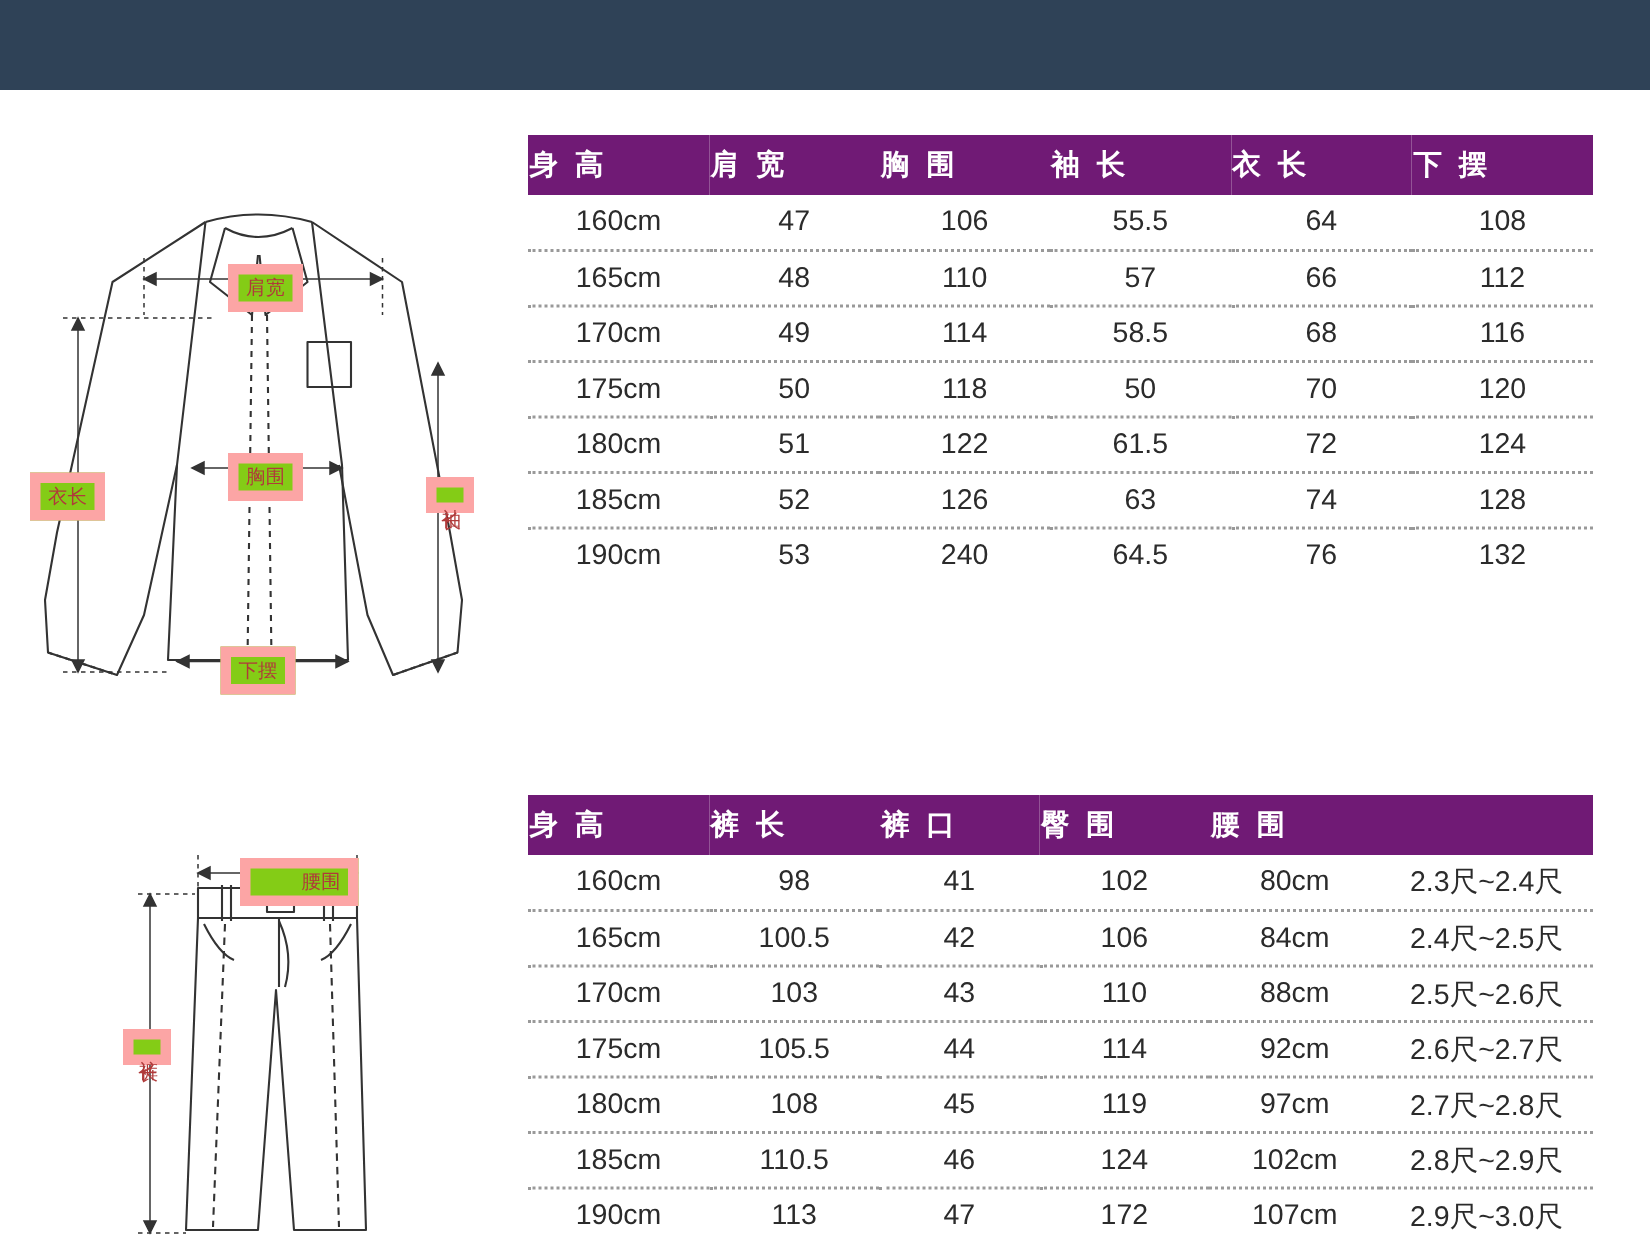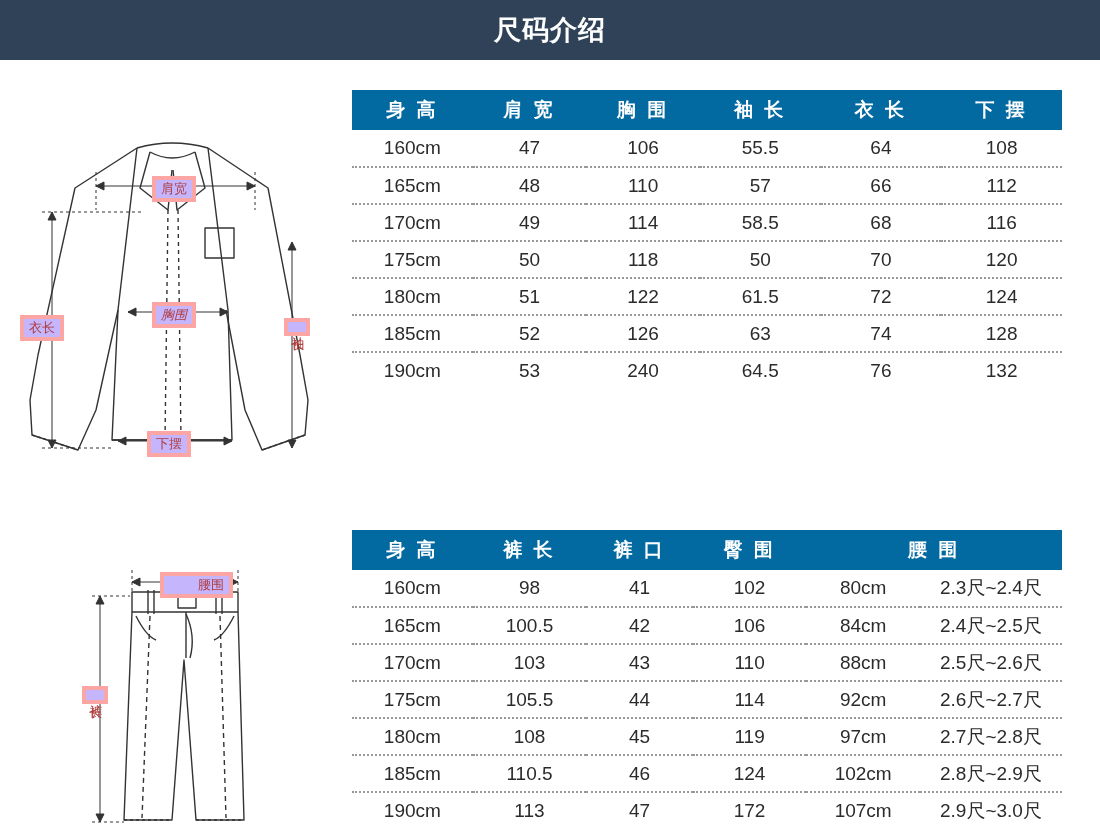--- a/index.html
+++ b/index.html
@@ -56,64 +56,63 @@
   }
   .table-wrap.lower { top: 40px; }
 
   
   table {
     width: 100%;
     border-collapse: collapse;
     table-layout: fixed;
   }
   thead th {
-    background: #0369a1;
+    background: #701a75;
     color: #ffffff;
     font-size: 19px;
     font-weight: bold;
     letter-spacing: 3px;
     height: 40px;
-    text-align: center;
+    text-align: left;
     border: none;
   }
   tbody td {
     height: 37px;
     text-align: center;
     font-size: 19px;
     color: #2b2b2b;
     border-bottom: 2px dotted #999;
   }
   tbody tr:last-child td { border-bottom: none; }
 
   
   .lbl {
     position: absolute;
-    border: 4px solid #fca5a5;
+    border: 7px solid #fca5a5;
     color: #b03a3a;
-    background: #c4b5fd;
+    background: #84cc16;
     font-size: 13px;
     padding: 1px 5px;
     white-space: nowrap;
     line-height: 1.25;
   }
   .lbl.vert {
     writing-mode: vertical-rl;
     text-orientation: upright;
     padding: 4px 1px;
     letter-spacing: 1px;
   }
   svg { display: block; }
 </style>
 </head>
 <body>
 
 <div id="page">
 
   <div class="header">
-    <span class="cn">尺码介绍</span>
   </div>
 
   <div class="body-area">
 
     <div class="block block-top">
 
       <div class="figure">
         <svg width="345" height="430" viewBox="0 0 345 430">
           <g fill="none" stroke="#333" stroke-width="1.4" stroke-linejoin="round">
 
@@ -162,21 +161,21 @@
             <path d="M42 152 L142 152" stroke-dasharray="3 3"></path>
             <path d="M42 388 L112 388" stroke-dasharray="3 3"></path>
 
             <path d="M292 182 L292 388"></path>
             <path d="M292 182 l-4 8 l8 0 z"></path>
             <path d="M292 388 l-4 -8 l8 0 z"></path>
           </g>
         </svg>
 
         <div class="lbl" style="left:152px; top:116px;">肩宽</div>
-        <div class="lbl" style="left:152px; top:242px;font-style:italic;">胸围</div>
+        <div class="lbl" style="left:152px; top:242px;">胸围</div>
         <div class="lbl" style="left:147px; top:371px;">下摆</div>
         <div class="lbl" style="left:20px; top:255px;text-align:center;">衣长</div>
         <div class="lbl vert" style="left:284px; top:258px;">袖长</div>
       </div>
 
       <div class="table-wrap">
         <table>
           <colgroup>
             <col style="width:17%">
               <col style="width:16%">

